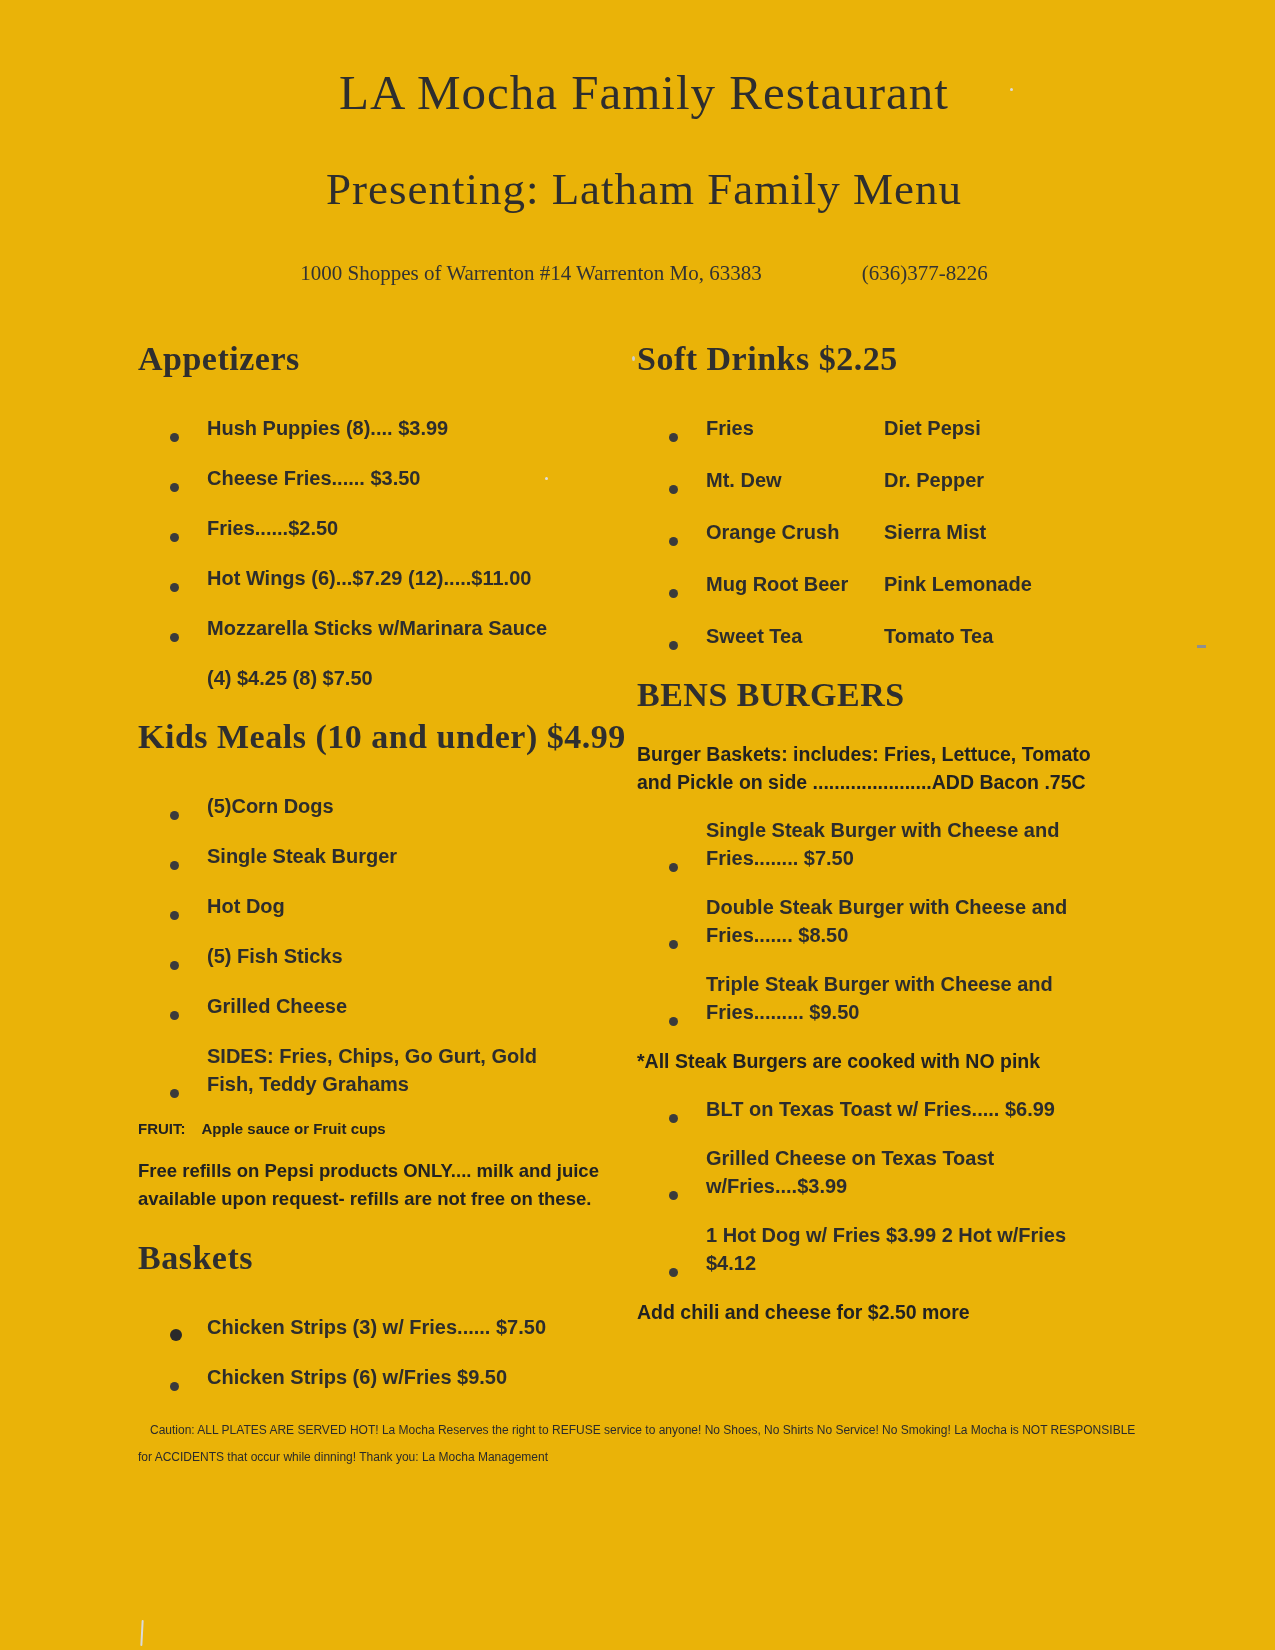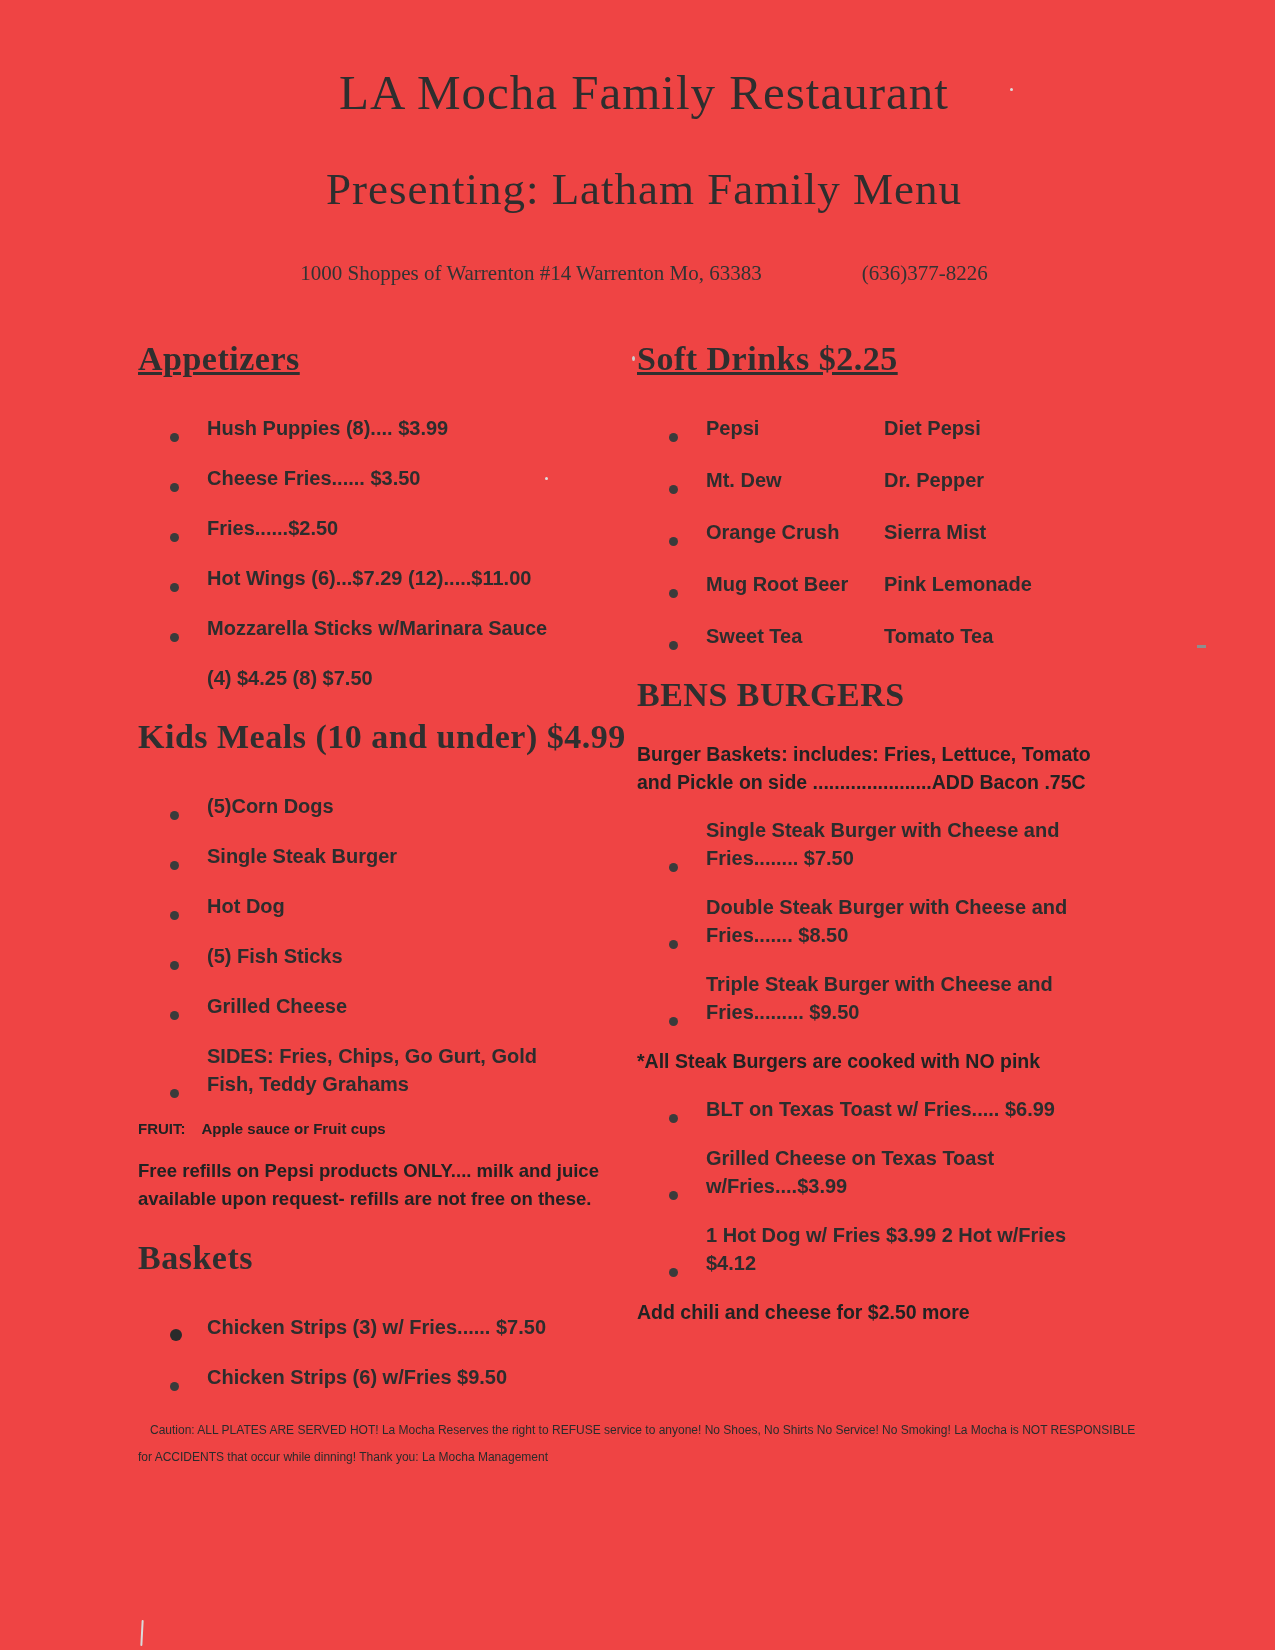--- a/index.html
+++ b/index.html
@@ -1,19 +1,19 @@
 <!DOCTYPE html>
 <html><head>
 <meta charset="utf-8">
 <style>
   html, body { margin:0; padding:0; background:#ffffff; }
   .page {
     position:relative;
     width:1275px; height:1650px;
-    background:#ef4444;
+    background:#eab308;
     box-sizing:border-box;
     padding:64px 125px 0 138px;
     font-family:"Liberation Sans","DejaVu Sans",sans-serif;
     color:#2d2d2d;
     overflow:hidden;
   }
 
   
   .hdr { text-align:center; }
   .hdr h1 {
@@ -36,21 +36,21 @@
   
   .columns { display:flex; margin-top:54px; }
   .col.left  { width:499px; flex:none; }
   .col.right { width:487px; flex:none; }
 
   .col h2 {
     font-family:"Liberation Serif","DejaVu Serif",serif;
     font-weight:700; font-size:34px; color:#2f2f2f;
     margin:26px 0 36px 0; letter-spacing:0.5px;
   }
-  .col h2:first-child { margin-top:0;text-decoration:underline; }
+  .col h2:first-child { margin-top:0; }
   .col h2.bens { margin-bottom:26px; }
 
   ul.menu { list-style:none; margin:0; padding:0 0 0 32px; }
   ul.menu li {
     display:flex; align-items:flex-end;
     font-size:20px; line-height:28px; margin-bottom:22px;font-weight:bold;
   }
   .bullet {
     width:9px; height:9px; border-radius:50%;
     background:#3b3b3b; flex:0 0 9px; margin:10px 28px 0 0;
@@ -189,21 +189,21 @@
           </li>
       </ul>
     </div>
 
     <div class="col right">
 
       <h2>Soft Drinks $2.25</h2>
       <ul class="menu drinks">
         <li>
             <span class="bullet"></span>
-            <span class="name1">Pepsi</span>
+            <span class="name1">Fries</span>
             <span class="name2">Diet Pepsi</span>
           </li>
         <li>
             <span class="bullet"></span>
             <span class="name1">Mt. Dew</span>
             <span class="name2">Dr. Pepper</span>
           </li>
         <li>
             <span class="bullet"></span>
             <span class="name1">Orange Crush</span>

